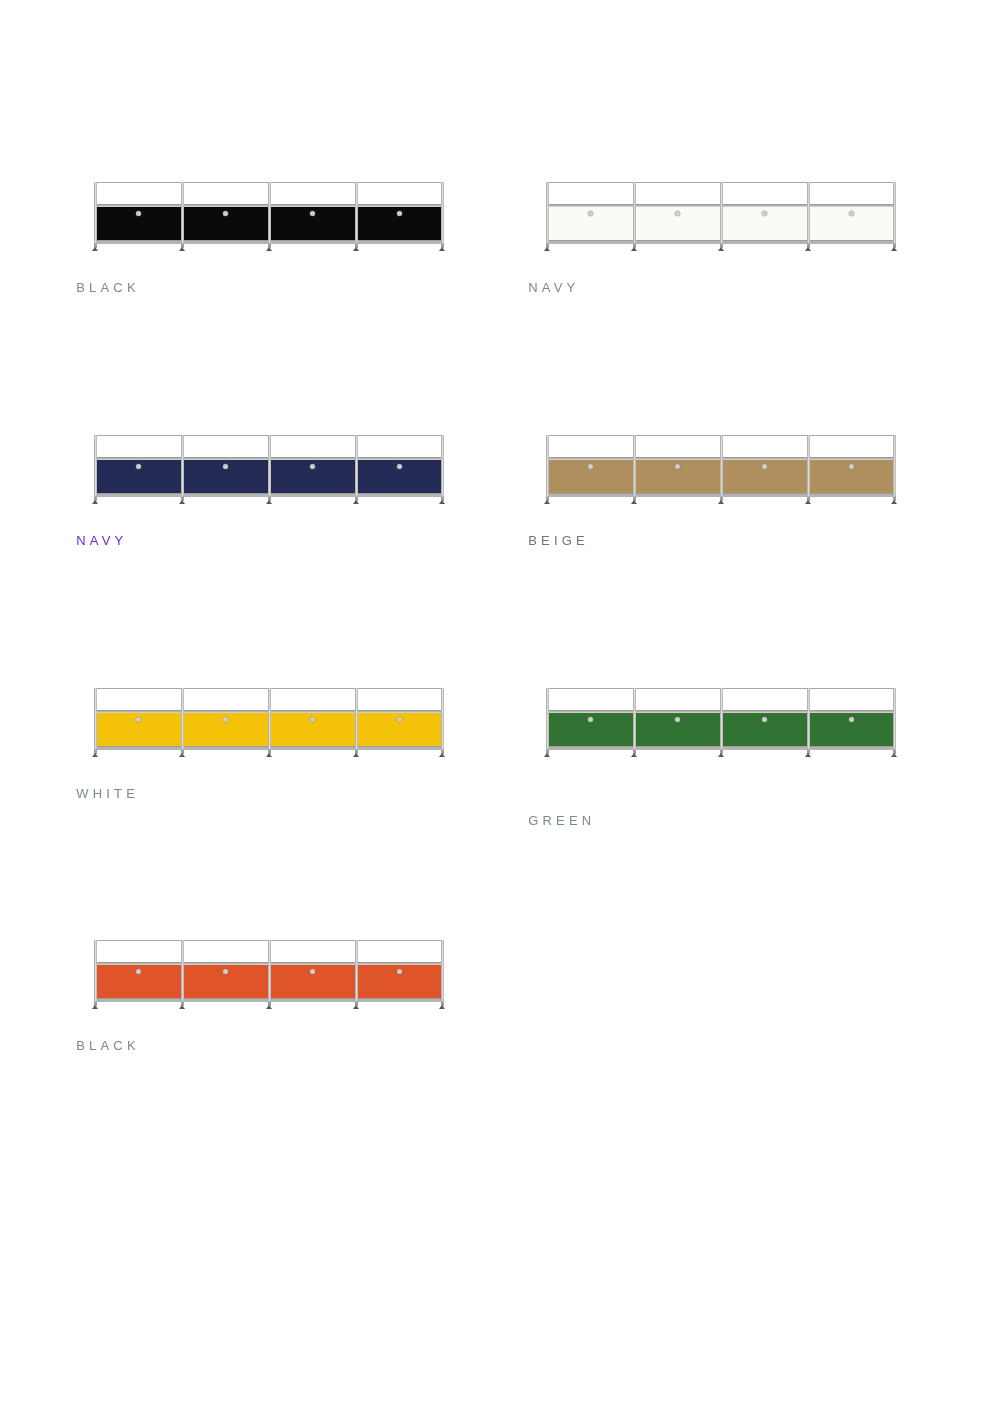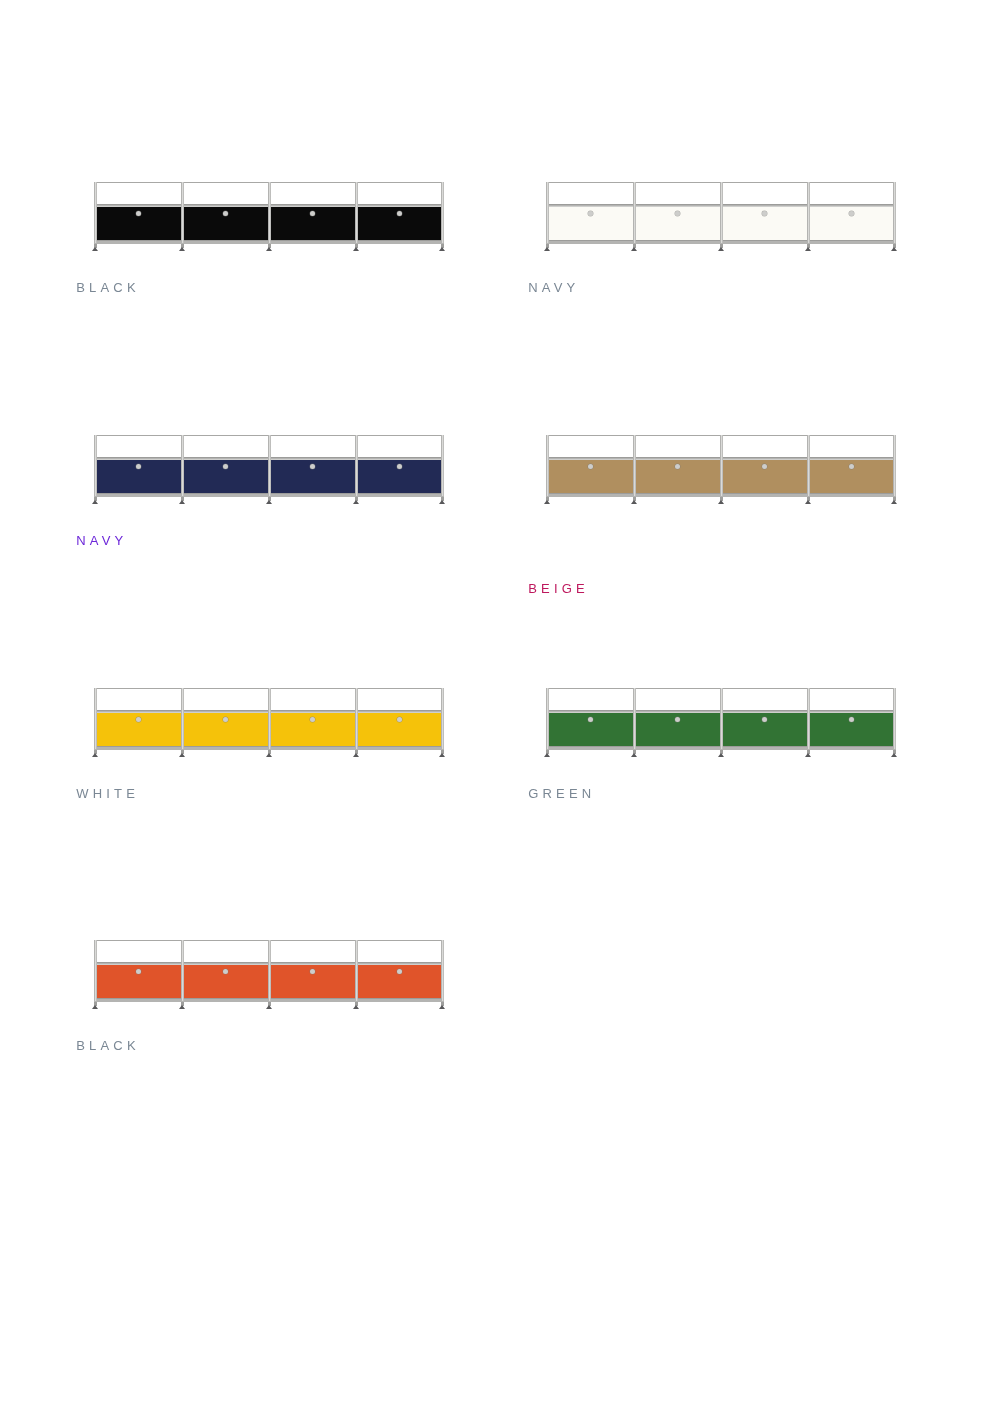--- a/index.html
+++ b/index.html
@@ -341,21 +341,21 @@
         <div class="foot" style="left: -2px;"></div>
         <div class="post" style="left: 87px;"></div>
         <div class="foot" style="left: 85px;"></div>
         <div class="post" style="left: 174px;"></div>
         <div class="foot" style="left: 172px;"></div>
         <div class="post" style="left: 261px;"></div>
         <div class="foot" style="left: 259px;"></div>
         <div class="post" style="left: 347px;"></div>
         <div class="foot" style="left: 345px;"></div>
       </div>
-      <div class="swatch-label" style="color: #be185d; margin-top: 48px;">BEIGE</div>
+      <div class="swatch-label" style="color: #737373;">BEIGE</div>
     </div>
     <div class="swatch-cell col-left row-3">
       <div class="unit">
         <div class="unit-frame"></div>
         <div class="shelf-row">
           <div class="shelf-bay" style="background: rgb(255, 255, 255);"></div>
           <div class="shelf-bay" style="background: rgb(255, 255, 255);"></div>
           <div class="shelf-bay" style="background: rgb(255, 255, 255);"></div>
           <div class="shelf-bay" style="background: rgb(255, 255, 255);"></div>
         </div>
@@ -417,21 +417,21 @@
         <div class="foot" style="left: -2px;"></div>
         <div class="post" style="left: 87px;"></div>
         <div class="foot" style="left: 85px;"></div>
         <div class="post" style="left: 174px;"></div>
         <div class="foot" style="left: 172px;"></div>
         <div class="post" style="left: 261px;"></div>
         <div class="foot" style="left: 259px;"></div>
         <div class="post" style="left: 347px;"></div>
         <div class="foot" style="left: 345px;"></div>
       </div>
-      <div class="swatch-label" style="color: rgb(122, 135, 148);">GREEN</div>
+      <div class="swatch-label" style="color: rgb(122, 135, 148); margin-top: 27px;">GREEN</div>
     </div>
     <div class="swatch-cell col-left row-4">
       <div class="unit">
         <div class="unit-frame"></div>
         <div class="shelf-row">
           <div class="shelf-bay" style="background: rgb(255, 255, 255);"></div>
           <div class="shelf-bay" style="background: rgb(255, 255, 255);"></div>
           <div class="shelf-bay" style="background: rgb(255, 255, 255);"></div>
           <div class="shelf-bay" style="background: rgb(255, 255, 255);"></div>
         </div>

